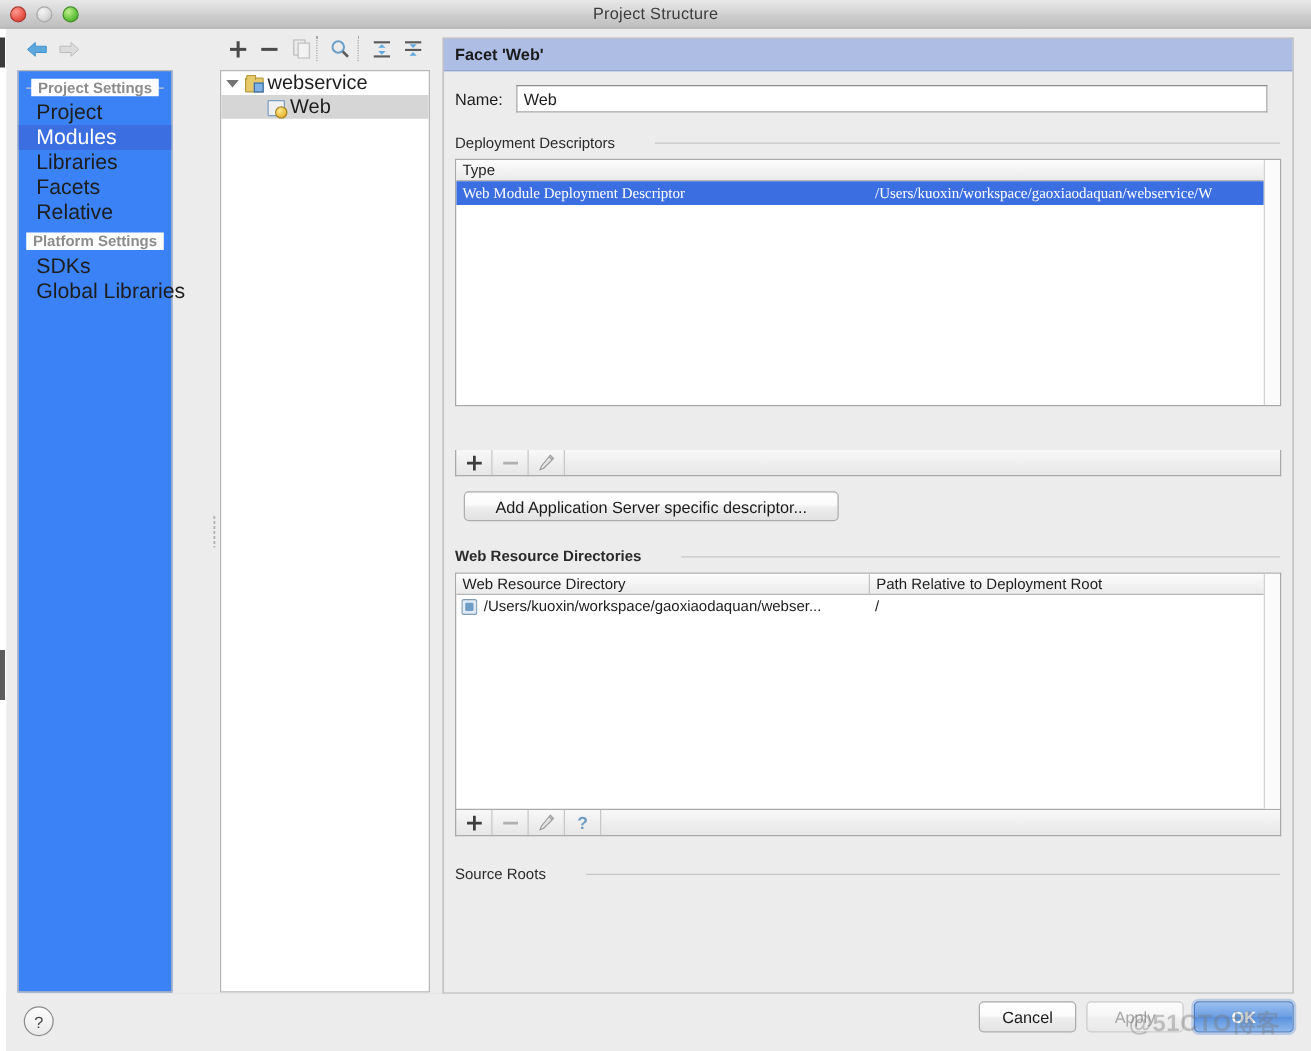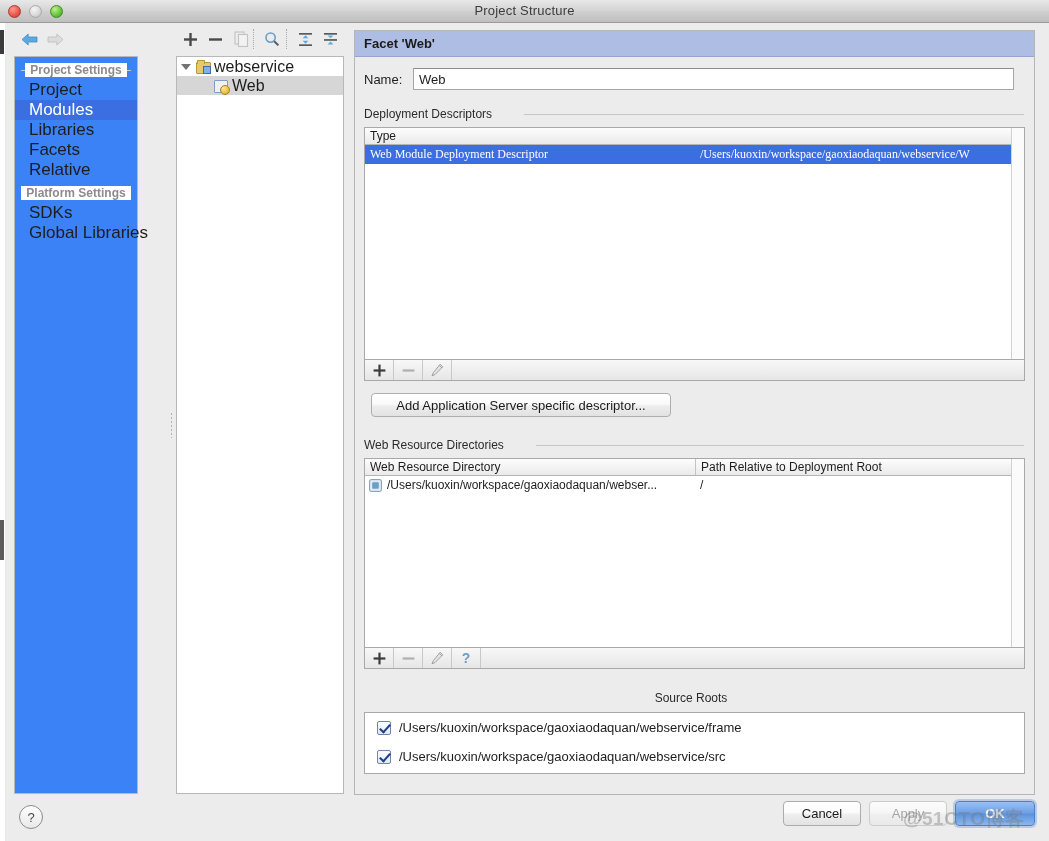--- a/index.html
+++ b/index.html
@@ -413,21 +413,21 @@
     <div class="name-row">
       <div class="name-label">Name:</div>
       <input class="name-input" type="text" value="Web" style="">
     </div>
 
     <div class="sect-title" style="top:75px;">
       <div class="st-text">Deployment Descriptors</div>
       <div class="st-line"></div>
     </div>
 
-    <div class="tbl-block" style="left:9px; top:96px; width:661px; height:233px;">
+    <div class="tbl-block" style="left:9px; top:96px; width:661px; height:198px;">
       <div class="tbl-head">
         <div class="th" style="width:330px">Type</div>
       </div>
       <div class="tr sel">
         <div class="td" style="width:330px">Web Module Deployment Descriptor</div>
         <div class="td" style="width:318px">/Users/kuoxin/workspace/gaoxiaodaquan/webservice/W</div>
       </div>
       <div class="vbar" style="right:0; top:0; bottom:0;"></div>
     </div>
 
@@ -447,21 +447,21 @@
         <svg width="14" height="14" viewBox="0 0 14 14">
           <path d="M10.2 1.2 L12.8 3.8 L5 11.6 L2 12.8 L3.2 9.8 Z" fill="#e3e3e3" stroke="#9a9a9a" stroke-width="0.9"></path>
           <path d="M9.2 2.2 L11.8 4.8" stroke="#9a9a9a" stroke-width="0.9"></path>
         </svg>
       </div>
       <div class="mini-fill"></div>
     </div>
 
     <div class="push-btn" style="left:16px; top:362px; width:300px; height:24px;">Add Application Server specific descriptor...</div>
 
-    <div class="sect-title" style="top:406px;">
+    <div class="sect-title" style="top:406px;font-weight:bold;">
       <div class="st-text">Web Resource Directories</div>
       <div class="st-line"></div>
     </div>
 
     <div class="tbl-block" style="left:9px; top:427px; width:661px; height:190px;">
       <div class="tbl-head">
         <div class="th" style="width:330px">Web Resource Directory</div>
         <div class="th" style="width:329px">Path Relative to Deployment Root</div>
       </div>
       <div class="tr">
@@ -496,35 +496,25 @@
           <path d="M10.2 1.2 L12.8 3.8 L5 11.6 L2 12.8 L3.2 9.8 Z" fill="#e3e3e3" stroke="#9a9a9a" stroke-width="0.9"></path>
           <path d="M9.2 2.2 L11.8 4.8" stroke="#9a9a9a" stroke-width="0.9"></path>
         </svg>
       </div>
       <div class="mini-btn">
         <span style="font-size:14px; font-weight:bold; color:#6f9cc4;">?</span>
       </div>
       <div class="mini-fill"></div>
     </div>
 
-    <div class="sect-title" style="top:660px;flex-direction:column;">
+    <div class="sect-title" style="top:660px;">
       <div class="st-text">Source Roots</div>
       <div class="st-line"></div>
     </div>
 
-    <div class="sr-block" style="left:9px; top:681px; width:661px; height:62px;">
-      <div class="sr-row">
-        <div class="cbx"></div>
-        <div class="sr-text">/Users/kuoxin/workspace/gaoxiaodaquan/webservice/frame</div>
-      </div>
-      <div class="sr-row">
-        <div class="cbx"></div>
-        <div class="sr-text">/Users/kuoxin/workspace/gaoxiaodaquan/webservice/src</div>
-      </div>
-    </div>
   </div>
 
   <div class="bottom-sep"></div>
   <div class="bottom-bar">
     <div class="help-circle">?</div>
     <div class="btn-cancel" style="left:778px; width:78px;">Cancel</div>
     <div class="btn-apply" style="left:864px; width:78px;">Apply</div>
     <div class="btn-ok" style="left:950px; width:80px;">OK</div>
   </div>
   <div class="watermark">@51CTO博客</div>

